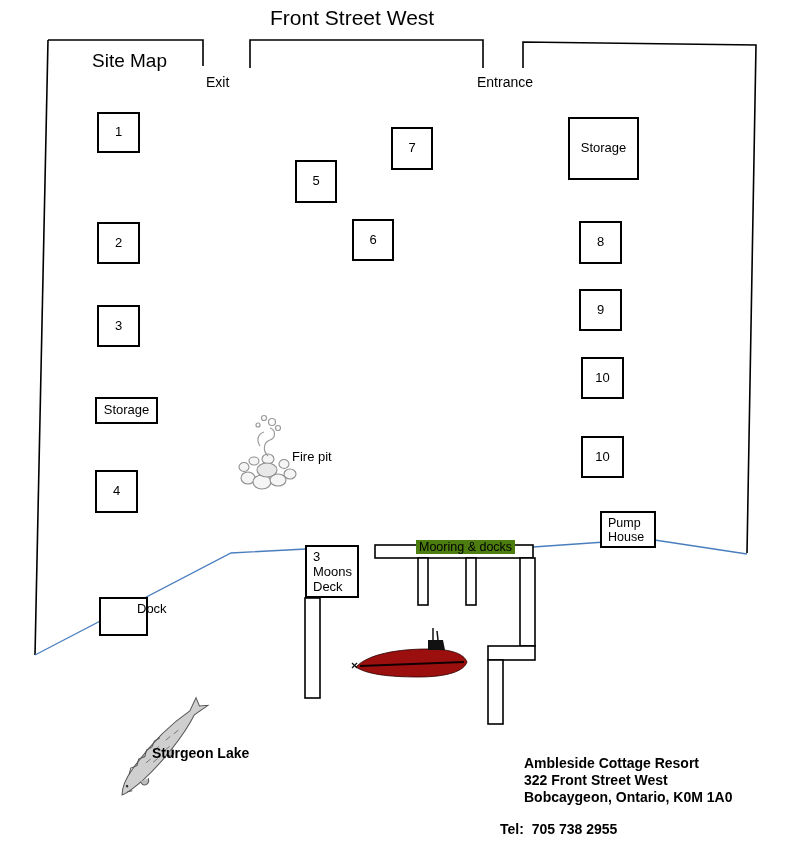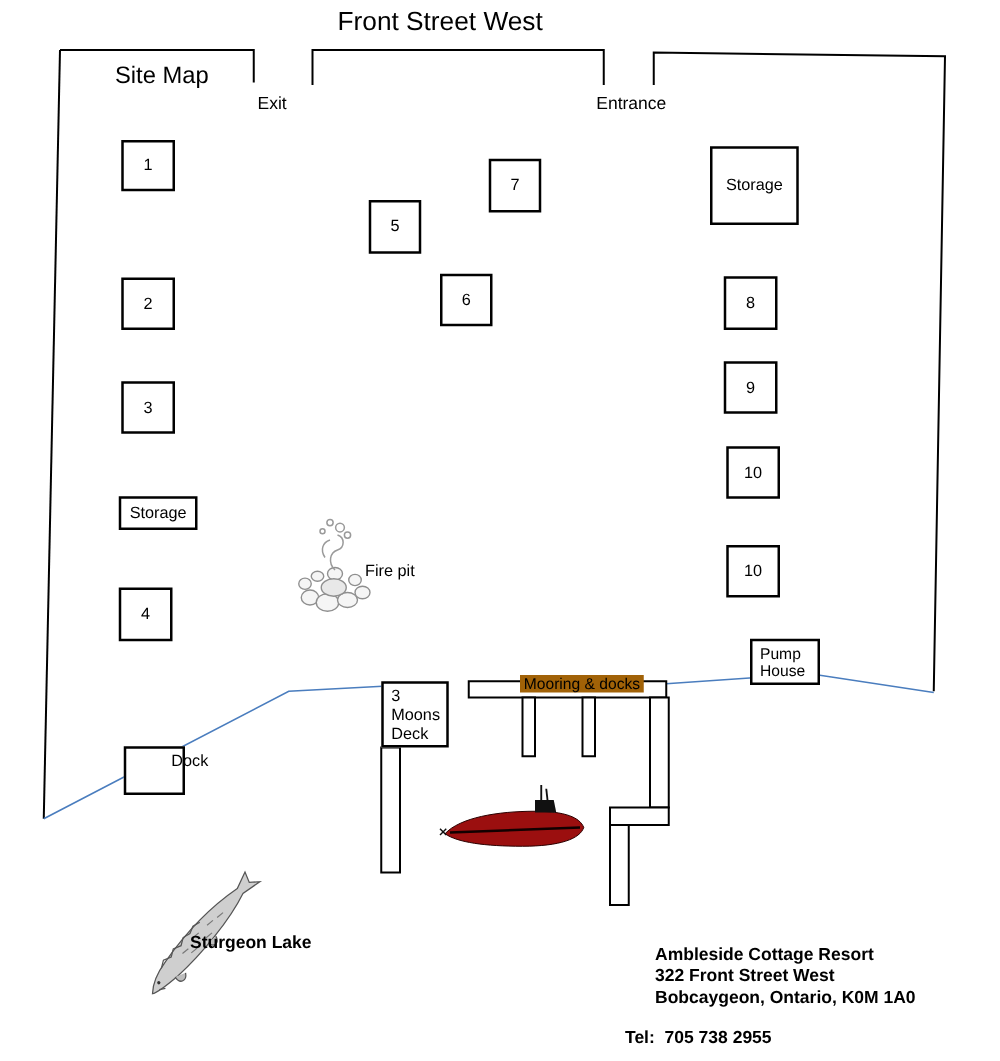--- a/index.html
+++ b/index.html
@@ -11,21 +11,21 @@
   .box {
     position:absolute; z-index:2; background:#fff; border:2px solid #000;
     display:flex; align-items:center; justify-content:center; text-align:center;
     font-size:13px; color:#000; line-height:1.15;
   }
   .box.topleft { align-items:flex-start; justify-content:flex-start; text-align:left; padding:3px 0 0 6px; }
   .title { font-size:21px; }
   .sitemap { font-size:19px; }
   .gate { font-size:14px; }
   .small { font-size:13px; }
-  .mooring { font-size:12.5px; background:#a16207; padding:0 3px; z-index:4; }
+  .mooring { font-size:12.5px; background:#4d7c0f; padding:0 3px; z-index:4; }
   .bold { font-weight:bold; font-size:14px; }
   .addr { line-height:17px; }
   .pre { white-space:pre; }
 </style>
 </head>
 <body>
 
 <div class="canvas">
 
   <svg class="layer" width="800" height="849" viewBox="0 0 800 849">

